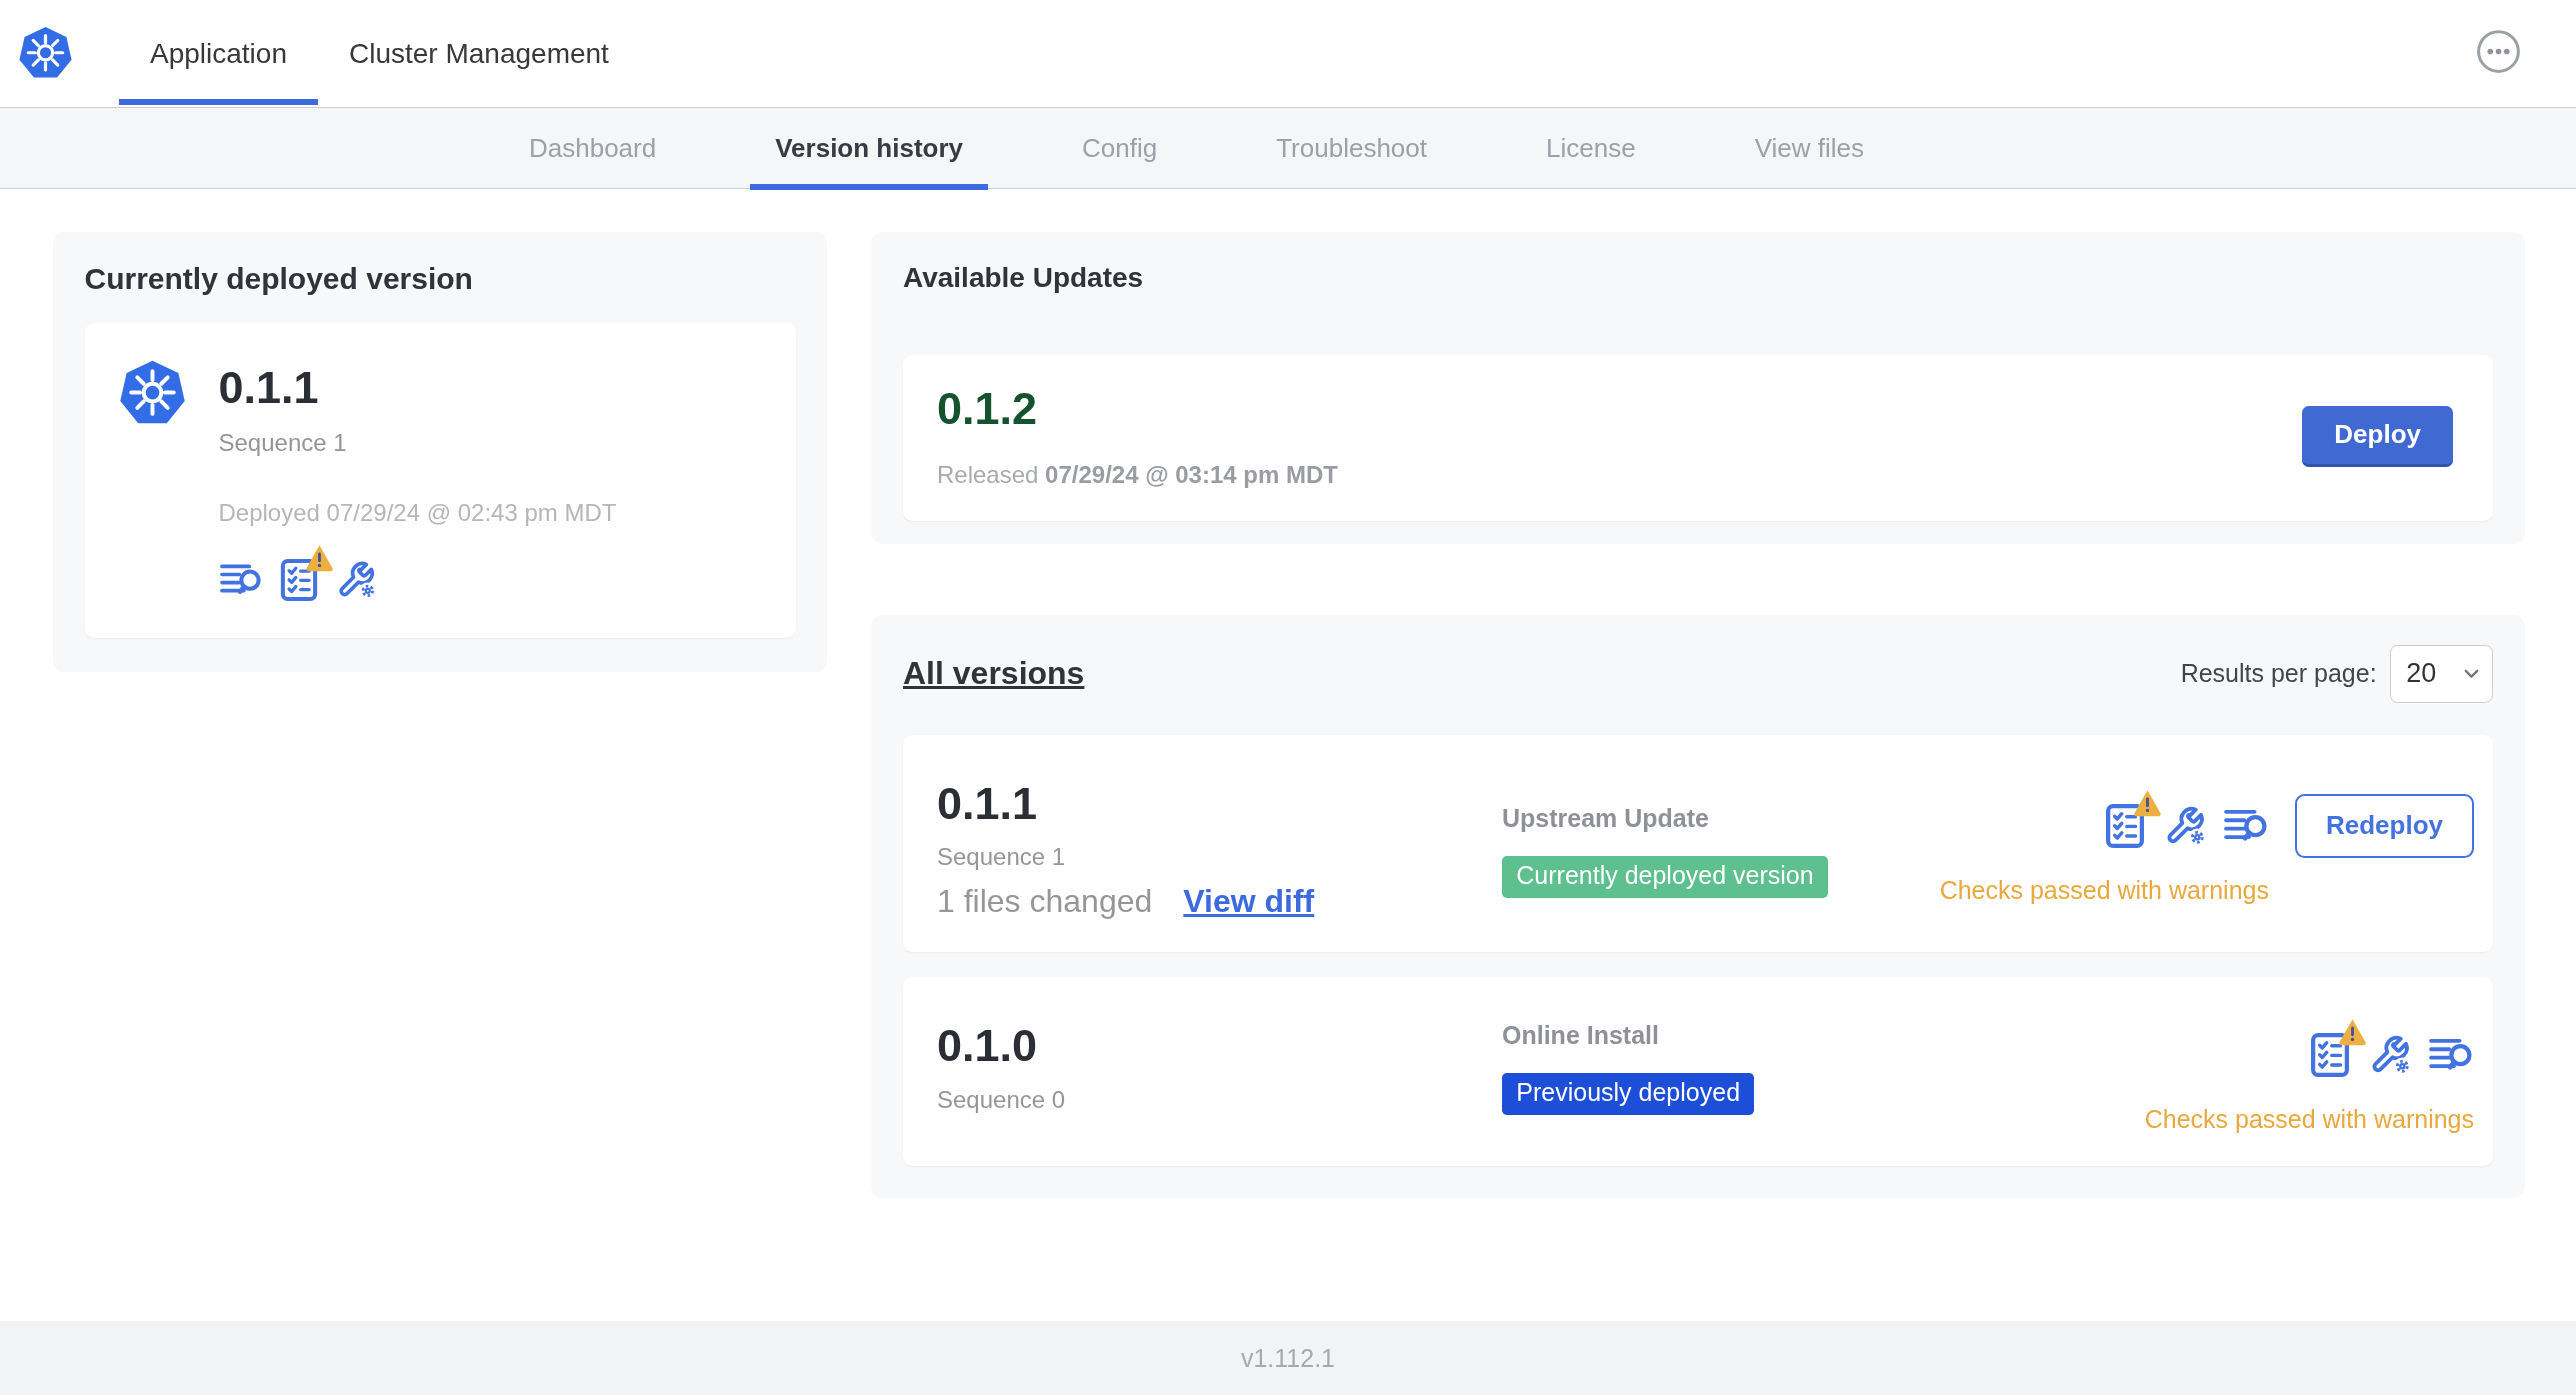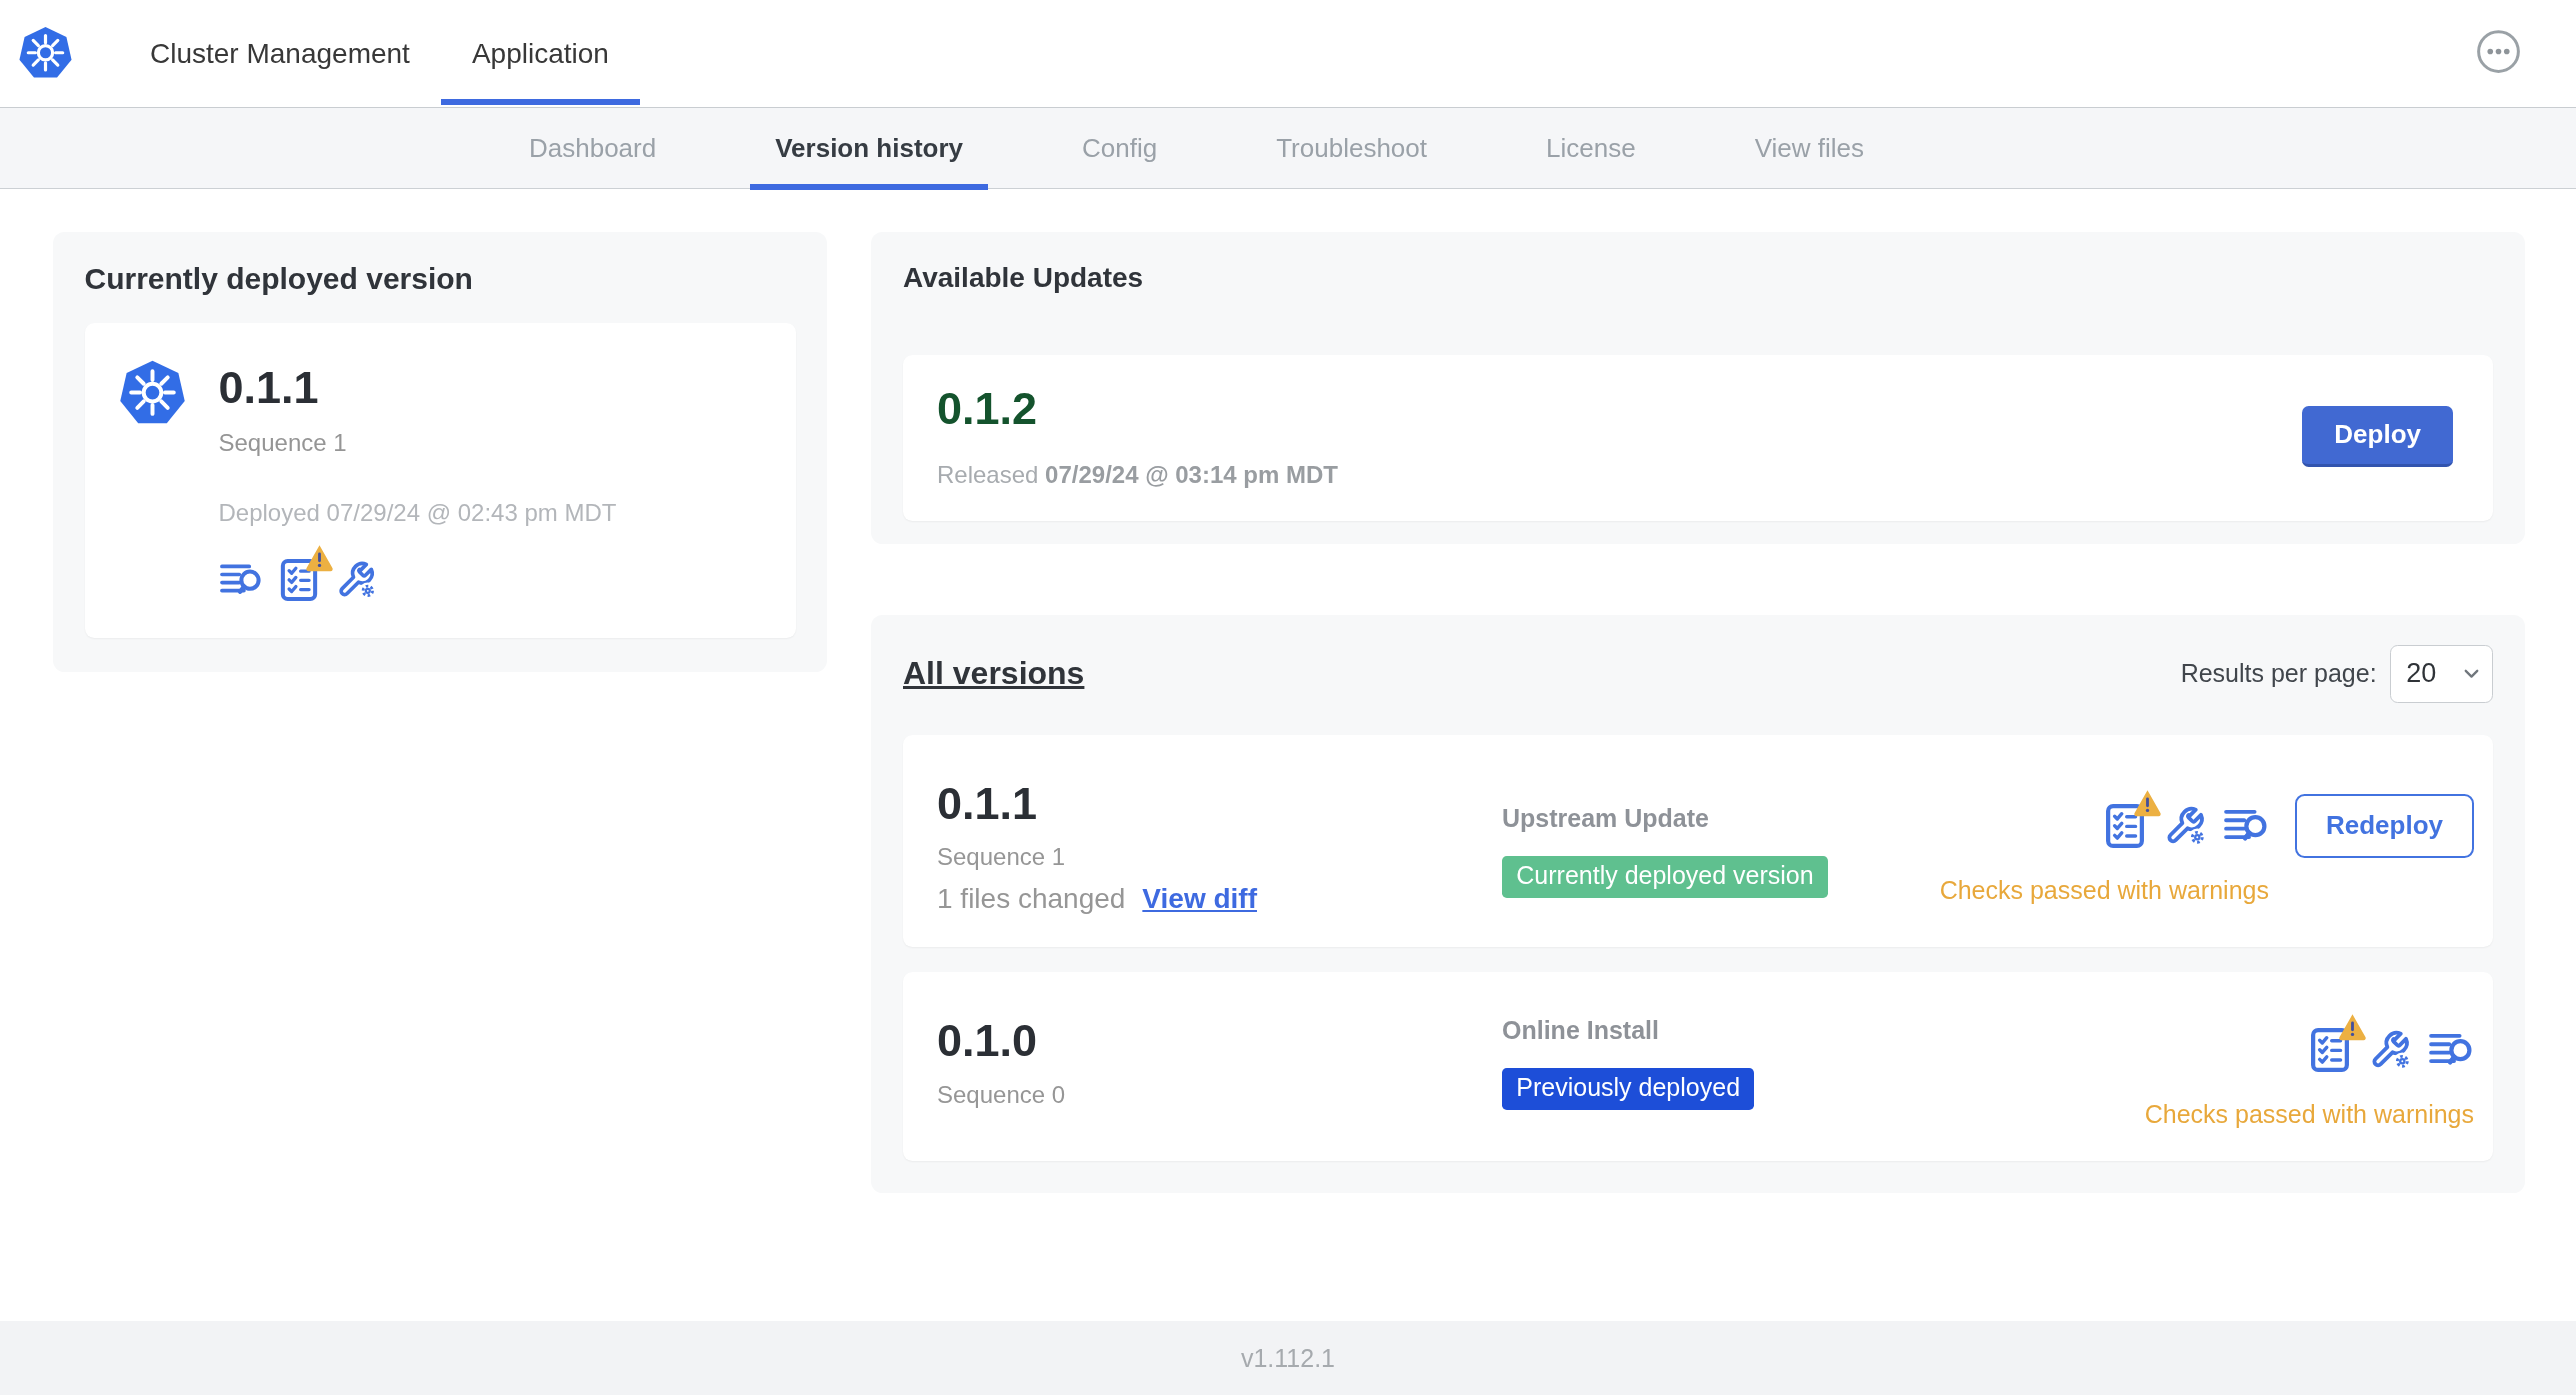--- a/index.html
+++ b/index.html
@@ -110,21 +110,21 @@
     display: flex; align-items: center; justify-content: space-between;
     padding: 0 9.5px 0 15.3px; font-size: 27px; color: #2f3338; cursor: pointer;
   }
   .rpp-select svg { width: 23px; height: 23px; }
 
   .vrow { display: flex; padding: 44px 19px 32px 34px; }
   .vrow + .vrow { margin-top: 25px; }
   .vcol1 { width: 565px; flex: none; }
   .v-num { font-size: 45px; font-weight: 700; color: #2b2f35; line-height: 1.1; }
   .v-seq { font-size: 24px; color: #969696; margin-top: 15.3px; }
-  .v-files { font-size: 28px; color: #969696; margin-top: 11.5px; display: flex; gap: 17px; align-items: baseline; }
+  .v-files { font-size: 32px; color: #969696; margin-top: 11.5px; display: flex; gap: 31px; align-items: baseline; }
   .view-diff { color: #3e6ae0; font-weight: 600; text-decoration: underline; cursor: pointer; }
   .vcol2 { flex: 1; min-width: 0; }
   .v-source { font-size: 25px; font-weight: 600; color: #8e9298; }
   .v-badge {
     display: inline-block; margin-top: 23px; padding: 5.7px 14.3px 7.6px;
     border-radius: 4.8px; color: #fff; font-size: 25px;
   }
   .vcol3 { margin-left: auto; display: flex; align-items: flex-start; gap: 26px; flex: none; }
   .icons-and-status { display: flex; flex-direction: column; align-items: flex-end; }
   .v-status { margin-top: 27px; font-size: 25px; color: #e8a83b; white-space: nowrap; }
@@ -187,25 +187,25 @@
       <path d="M6 9.2l6 6 6-6" fill="none" stroke="#70767c" stroke-width="2.4" stroke-linecap="round" stroke-linejoin="round"></path>
     </symbol>
   </defs>
 </svg>
 
 <header class="header">
   <svg class="logo" viewBox="0 0 62 62" width="59" height="59">
       <use href="#i-k8s"></use>
     </svg>
   <div class="header-tabs">
+    <div class="htab active">
+      <span>Application</span>
+    </div>
     <div class="htab">
       <span>Cluster Management</span>
-    </div>
-    <div class="htab active">
-      <span>Application</span>
     </div>
   </div>
   <div class="header-right">
     <button class="ellipsis-btn">
       <svg width="45" height="45" viewBox="0 0 47 47">
           <use href="#i-ellipsis"></use>
         </svg>
     </button>
   </div>
 </header>

